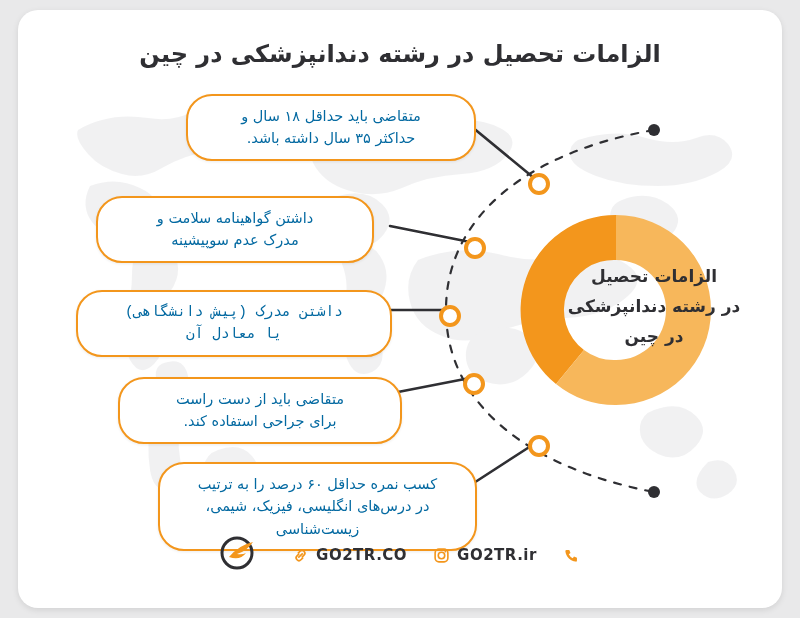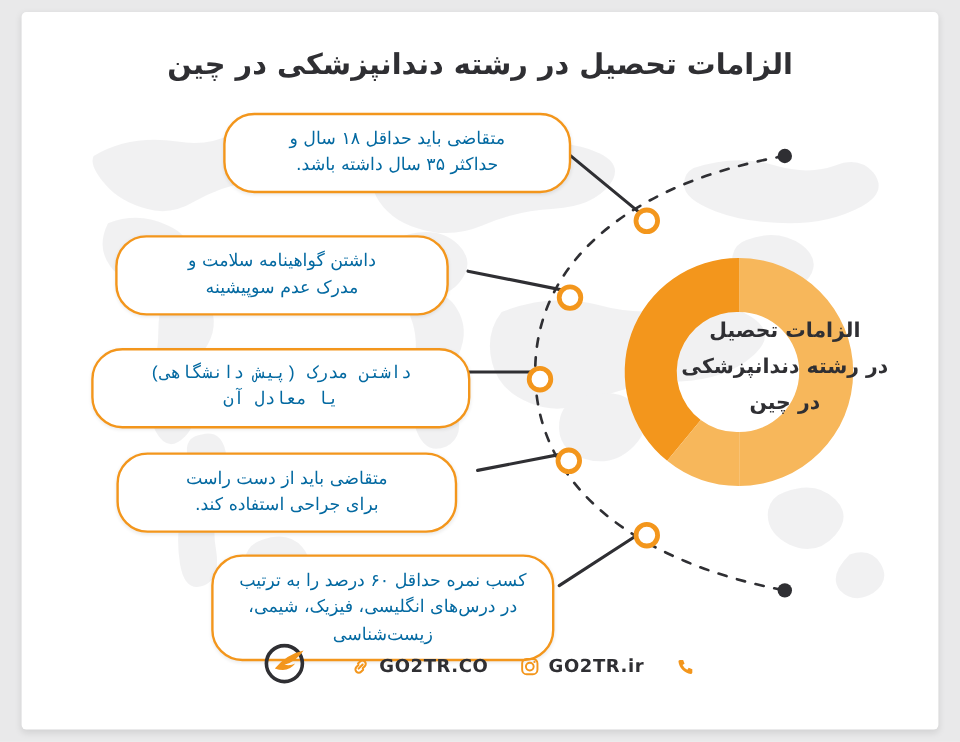--- a/index.html
+++ b/index.html
@@ -19,21 +19,21 @@
     height: 618px;
     background: #e9e9ea;
   }
   #card {
     position: absolute;
     left: 18px;
     top: 10px;
     width: 764px;
     height: 598px;
     background: #ffffff;
-    border-radius: 4px;
+    border-radius: 20px;
     overflow: hidden;
     box-shadow: 0 2px 6px rgba(0,0,0,0.10);
   }
   
   #map-bg {
     position: absolute;
     left: 0; top: 0;
     width: 764px; height: 598px;
     opacity: 0.5;
   }
@@ -59,22 +59,22 @@
     text-align: center;
     color: #0369a1;
     font-size: 14.5px;
     line-height: 1.55;
     padding: 9px 16px;
     box-shadow: 0 1px 3px rgba(0,0,0,0.08);
   }
   #pill0 { left: 168px; top: 84px;  width: 290px; }
   #pill1 { left: 78px;  top: 186px; width: 278px; }
   #pill2 { left: 58px;  top: 280px; width: 316px; font-family: Liberation Mono, monospace; }
-  #pill3 { left: 79px;  top: 367px; width: 284px; }
-  #pill4 { left: 158px; top: 452px; width: 286px; }
+  #pill3 { left: 100px;  top: 367px; width: 284px; }
+  #pill4 { left: 140px; top: 452px; width: 319px; }
 
   #right-label {
     position: absolute;
     right: 38px;
     top: 252px;
     width: 180px;
     text-align: center;
     direction: rtl;
     font-size: 17px;
     font-weight: bold;

